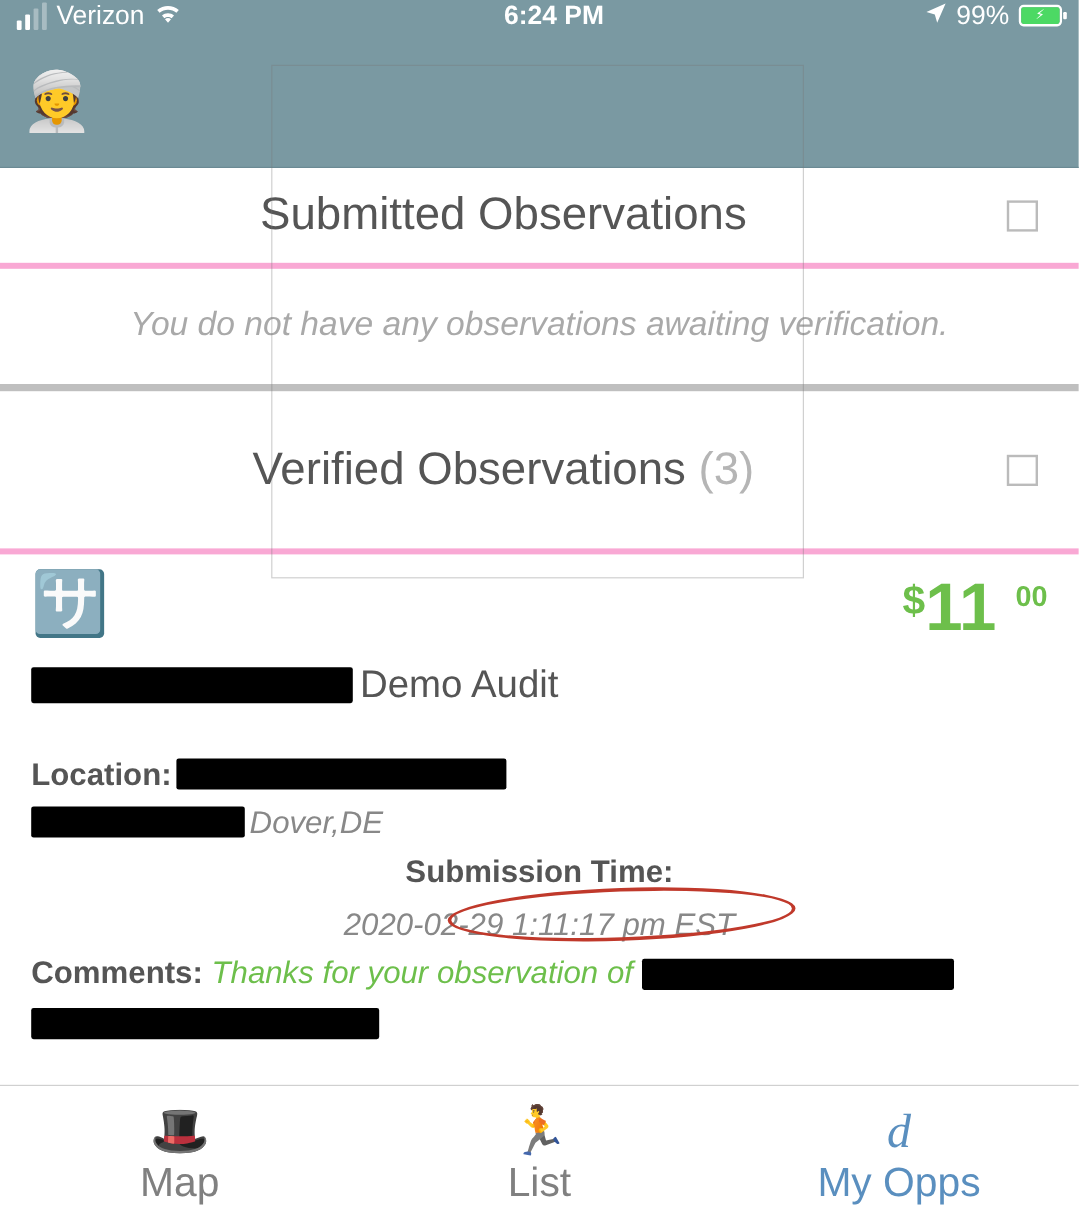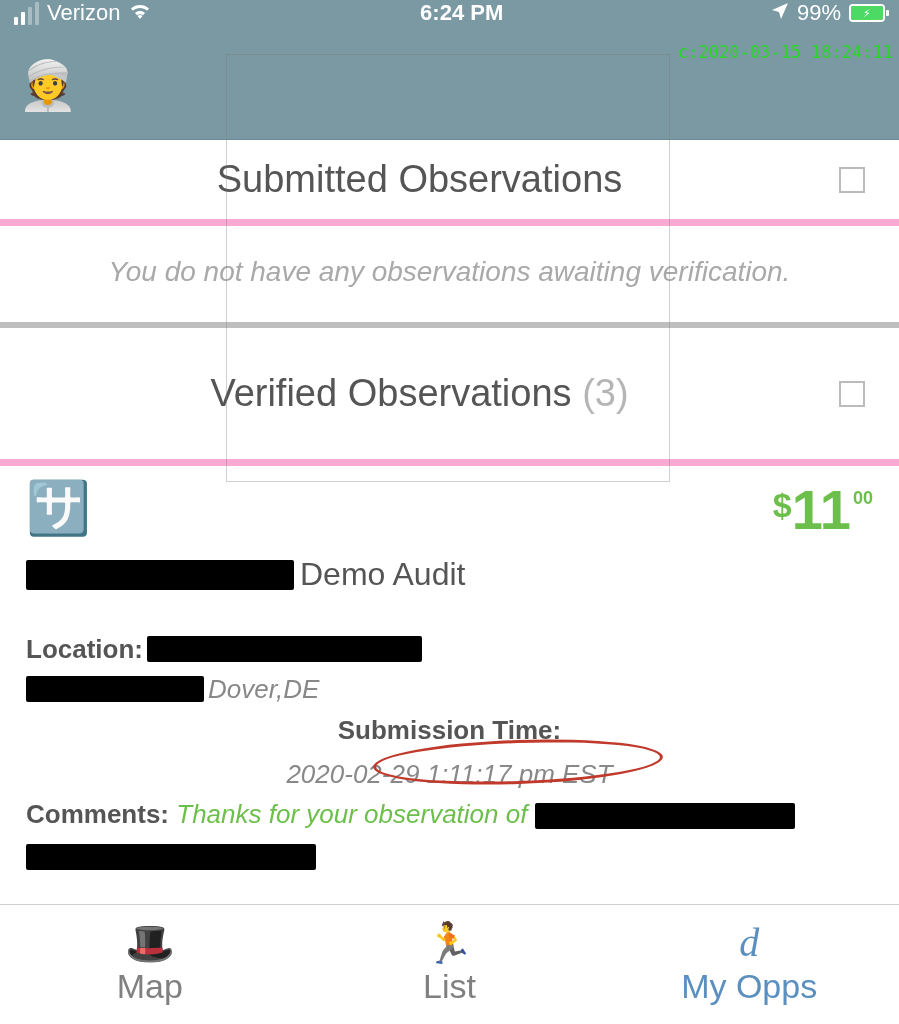--- a/index.html
+++ b/index.html
@@ -16,34 +16,34 @@
   .wifi-icon, .loc-icon { display:inline-block; }
   .battery { width:36px; height:18px; border:2px solid #fff; border-radius:4px; position:relative; display:flex; align-items:center; }
   .battery::after{ content:""; position:absolute; right:-6px; top:4px; width:3px; height:6px; background:#fff; border-radius:1px;}
   .battery-fill { background:#4cd964; height:100%; width:99%; border-radius:2px; display:flex; align-items:center; justify-content:center;}
   .bolt { color:#fff; font-size:11px; line-height:1;}
   
   .app-header { background:#7a99a2; height:100px; width:100%; position:relative; border-bottom:1px solid #6b8a94;}
   .avatar { position:absolute; left:18px; top:22px; font-size:48px; line-height:1; }
   .debug-time { position:absolute; right:6px; top:2px; font-size:17px; color:#2bd42b; font-family:monospace,monospace; }
   
-  .section-header { display:flex; align-items:center; justify-content:space-between; padding:18px 34px 18px 0; border-bottom:7px solid #f9a8d4;}
+  .section-header { display:flex; align-items:center; justify-content:space-between; padding:18px 34px 18px 0; border-bottom:5px solid #f9a8d4;}
   .section-title { flex:1; text-align:center; font-size:38px; color:#555; font-weight:400;}
   .section-count { color:#b5b5b5; font-weight:400;}
   .checkbox { width:26px; height:26px; border:2px solid #bbb; background:#fff;}
   .empty-msg { text-align:center; font-style:italic; color:#a9a9a9; font-size:28px; padding:30px 4px 34px;}
   .thick-divider { height:6px; background:#bfbfbf; width:100%;}
   
   .obs-card { padding:16px 26px 8px; }
   .card-top { display:flex; align-items:flex-start; justify-content:space-between;}
   .card-emoji { font-size:52px; line-height:1;}
   .price { color:#6dbf4b; font-weight:700; display:flex; align-items:flex-start;}
   .price .currency{ font-size:34px; margin-top:4px;}
   .price .whole{ font-size:56px; line-height:1;}
-  .price .cents{ font-size:18px; margin-top:6px; margin-left:2px;}
+  .price .cents{ font-size:24px; margin-top:6px; margin-left:16px;}
   .title-line { margin-top:18px; font-size:32px; color:#555; display:flex; align-items:center; flex-wrap:wrap; gap:6px;}
   .redact { background:#000; display:inline-block; border-radius:2px;}
   .details { margin-top:36px; font-size:26px; color:#555; line-height:1.55;}
   .details .label{ font-weight:700; color:#555;}
   .details .val{ font-style:italic; color:#888;}
   .details .row { display:flex; flex-wrap:wrap; align-items:center; gap:4px;}
   .comments-val { color:#6dbf4b; font-style:italic;}
   .circle-annot { position:absolute; border:3px solid #c0392b; border-radius:50%/50%; transform:rotate(-2deg); pointer-events:none;}
   
   .ghost-rect { position:absolute; border:1px solid rgba(120,120,120,.35); pointer-events:none;}
@@ -83,21 +83,20 @@
     <span class="battery">
         <span class="battery-fill">
           <span class="bolt">⚡︎</span>
         </span>
       </span>
   </div>
 </div>
 
 <div class="app-header">
   <span class="avatar">👳</span>
-  <span class="debug-time">c:2020-03-15 18:24:11</span>
 </div>
 
 <div class="section-header">
   <div class="section-title">Submitted Observations</div>
   <div class="checkbox"></div>
 </div>
 <div class="empty-msg">You do not have any observations awaiting verification.</div>
 <div class="thick-divider"></div>
 
 <div class="section-header" style="padding-top:44px;padding-bottom:44px;">

